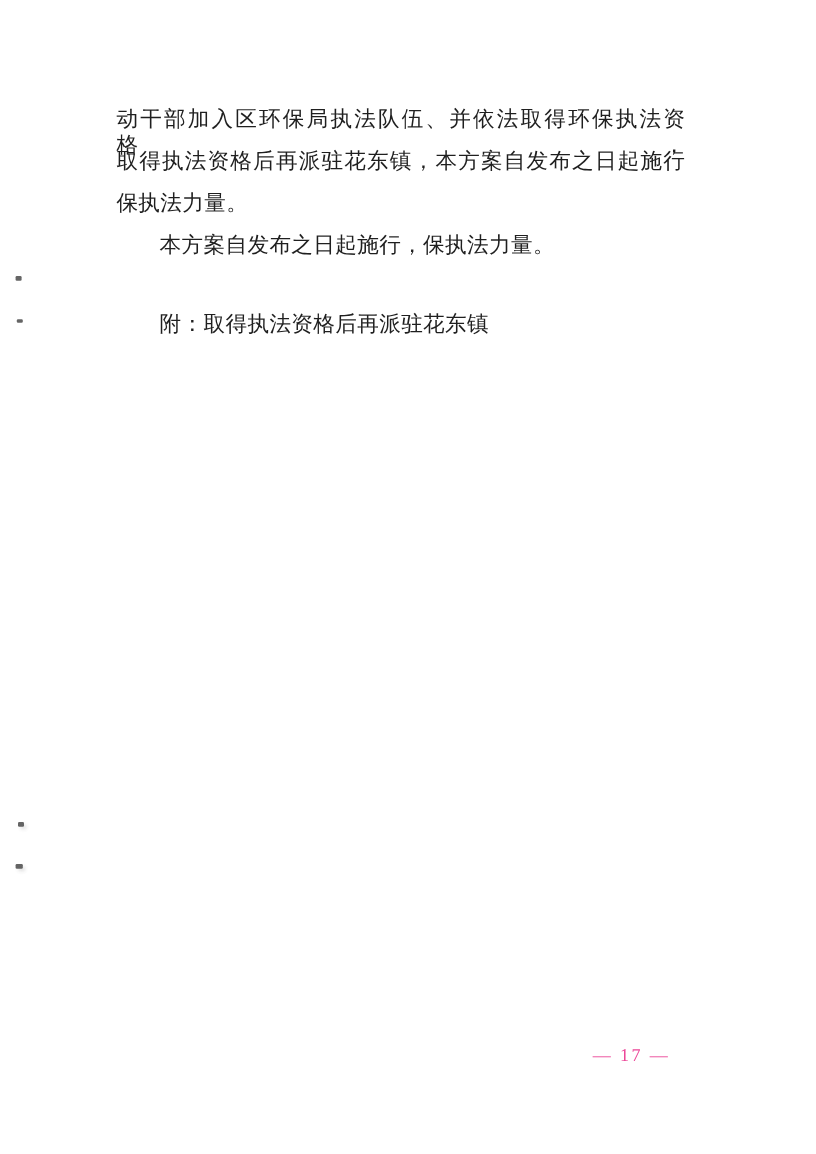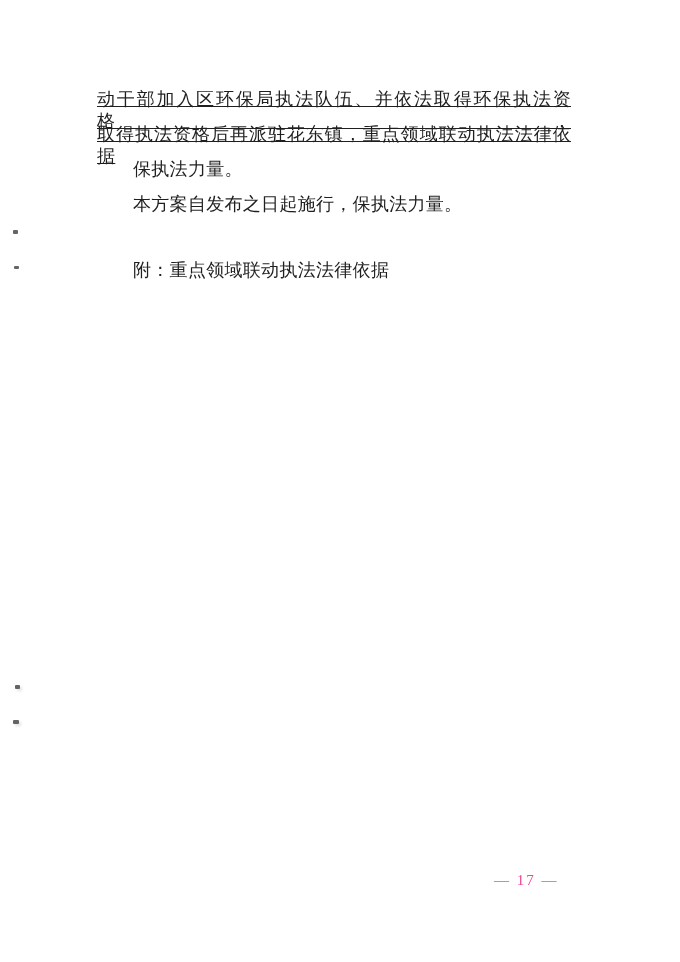--- a/index.html
+++ b/index.html
@@ -24,25 +24,24 @@
     white-space: nowrap;
     color: #1f1f1f;
   }
   
   .doc-line.justified {
     width: 474px;
     white-space: normal;
     text-align: justify;
     text-align-last: justify;
     text-justify: inter-character;
-    text-decoration: underline;
   }
   .line-1 { top: 88px;  left: 97px; }
   .line-2 { top: 123px; left: 97px; }
-  .line-3 { top: 158px; left: 97px; margin-left: 36px; }
+  .line-3 { top: 158px; left: 97px; }
   .line-4 { top: 193px; left: 133px; }
   .line-5 { top: 259px; left: 133px; }
 
   .page-footer {
     position: absolute;
     top: 872px;
     left: 494px;
     font-size: 15px;
     letter-spacing: 2px;
     color: #ec4899;
@@ -61,27 +60,27 @@
   .speck-3 { top: 685px; left: 15px; width: 5px; height: 4px; box-shadow: 2px 2px 3px rgba(120,120,120,0.25); }
   .speck-4 { top: 720px; left: 13px; width: 6px; height: 4px; box-shadow: 2px 2px 3px rgba(120,120,120,0.25); }
 </style>
 </head>
 <body>
 
 <div class="page">
 
   <div class="doc-line justified line-1">动干部加入区环保局执法队伍、并依法取得环保执法资格，</div>
 
-  <div class="doc-line justified line-2">取得执法资格后再派驻花东镇，重点领域联动执法法律依据</div>
+  <div class="doc-line justified line-2">取得执法资格后再派驻花东镇，本方案自发布之日起施行</div>
 
   <div class="doc-line line-3">保执法力量。</div>
 
   <div class="doc-line line-4">本方案自发布之日起施行，保执法力量。</div>
 
-  <div class="doc-line line-5">附：重点领域联动执法法律依据</div>
+  <div class="doc-line line-5">附：取得执法资格后再派驻花东镇</div>
 
   <div class="page-footer">— 17 —</div>
 
   <span class="speck speck-1"></span>
   <span class="speck speck-2"></span>
   <span class="speck speck-3"></span>
   <span class="speck speck-4"></span>
 
 </div>
 

